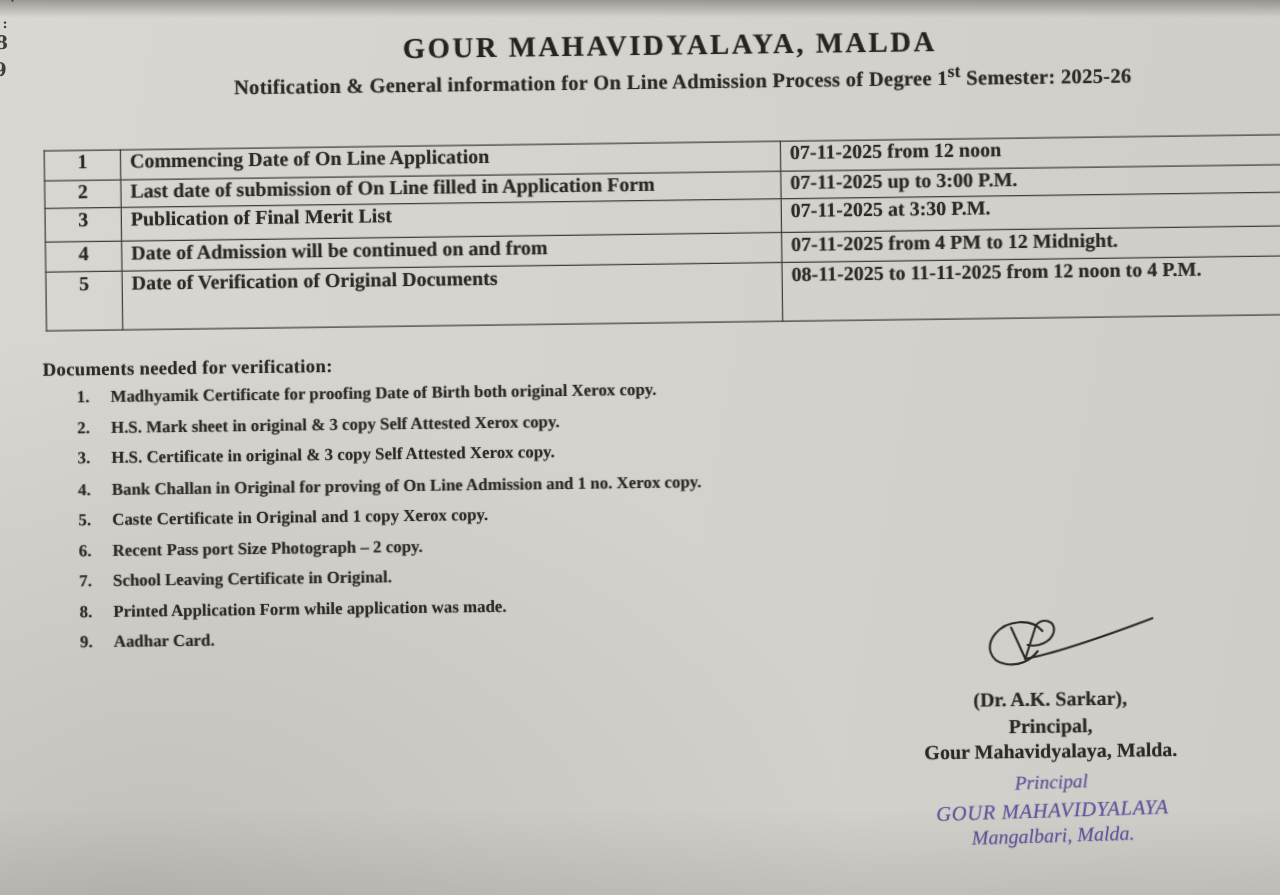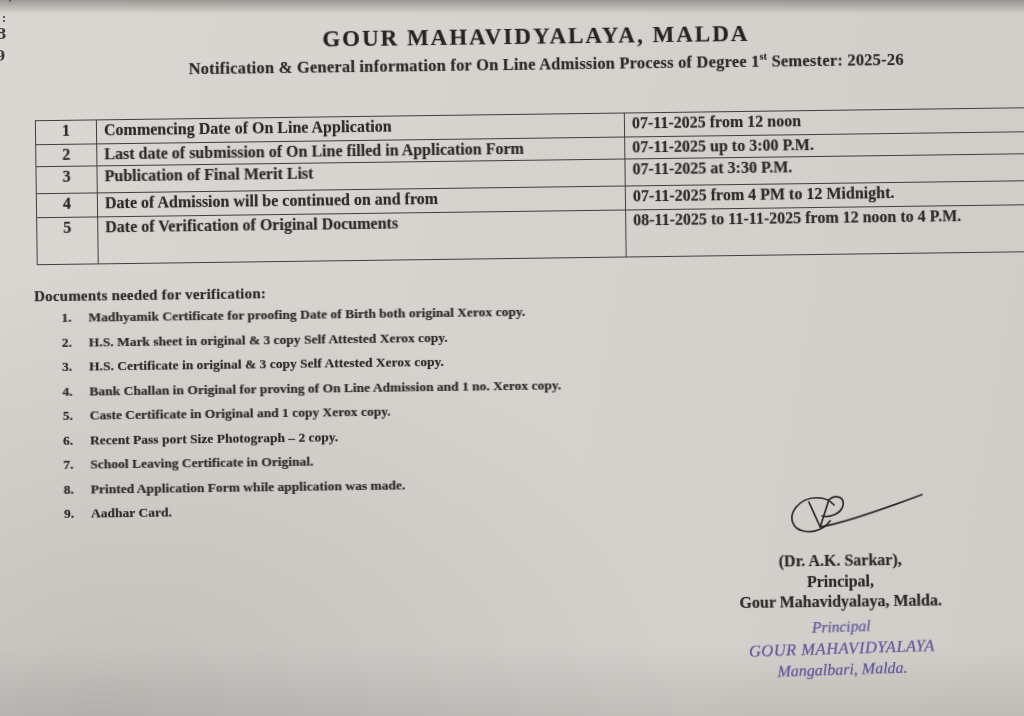--- a/index.html
+++ b/index.html
@@ -23,21 +23,21 @@
 
   .title{
     position:absolute;left:0;top:24px;width:1080px;text-align:center;
     font-size:23px;font-weight:bold;letter-spacing:2px;
     font-variant:small-caps;color:#262422;
   }
   .subtitle{
     position:absolute;left:0;top:54px;width:1100px;text-align:center;
     font-size:16.5px;font-weight:bold;letter-spacing:0.2px;color:#2b2926;
   }
-  .subtitle sup{font-size:10px;vertical-align:super;}
+  .subtitle sup{font-size:14px;vertical-align:super;}
 
   table.schedule{
     position:absolute;left:38px;top:114px;width:958px;
     border-collapse:collapse;table-layout:fixed;
   }
   table.schedule td{
     border:1.4px solid #403e3b;
     font-size:16px;font-weight:bold;color:#2b2926;
     padding:1px 7px 0 7px;vertical-align:top;line-height:1.15;
     overflow:hidden;white-space:nowrap;

